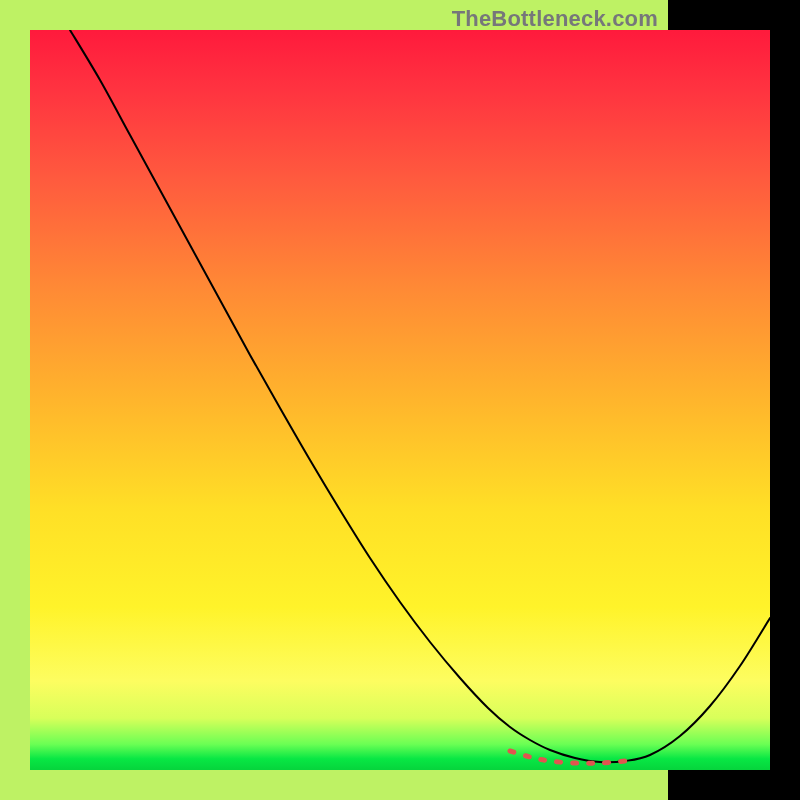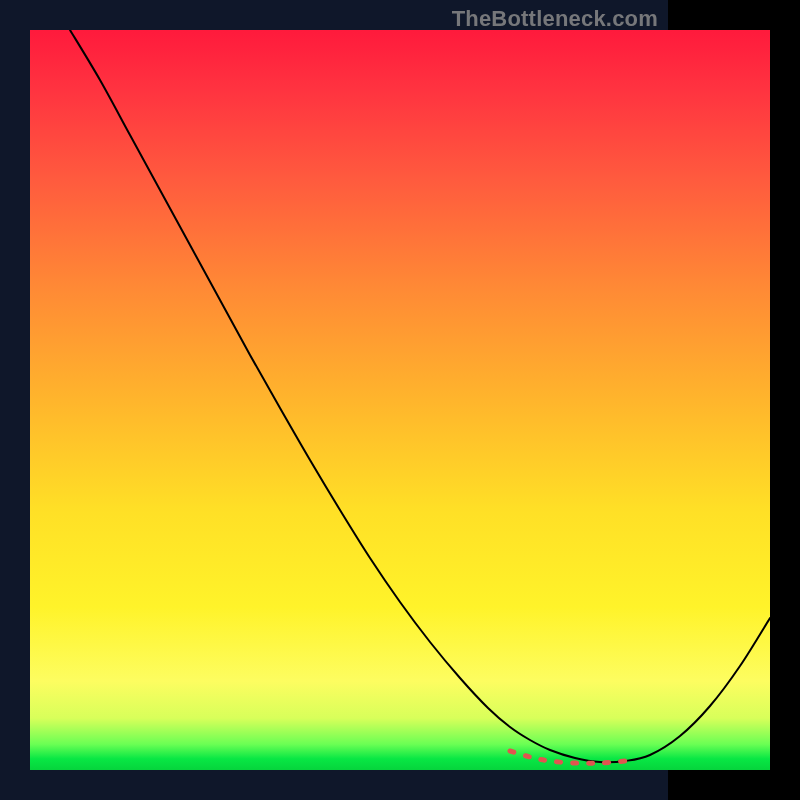--- a/index.html
+++ b/index.html
@@ -1,21 +1,21 @@
 <!DOCTYPE html>
 <html><head>
 <meta charset="utf-8">
 <style>
   * { margin: 0; padding: 0; box-sizing: border-box; }
   html, body { width: 800px; height: 800px; overflow: hidden; background: #000; }
   .container {
     width: 668px;
     height: 800px;
     position: relative;
-    background: #0f172a;
+    background: #bef264;
     text-decoration: underline;
   }
   .watermark {
     position: absolute;
     top: 6px;
     right: 10px;
     font-family: Arial, Helvetica, sans-serif;
     font-size: 22px;
     font-weight: 600;
     color: #76777a;

